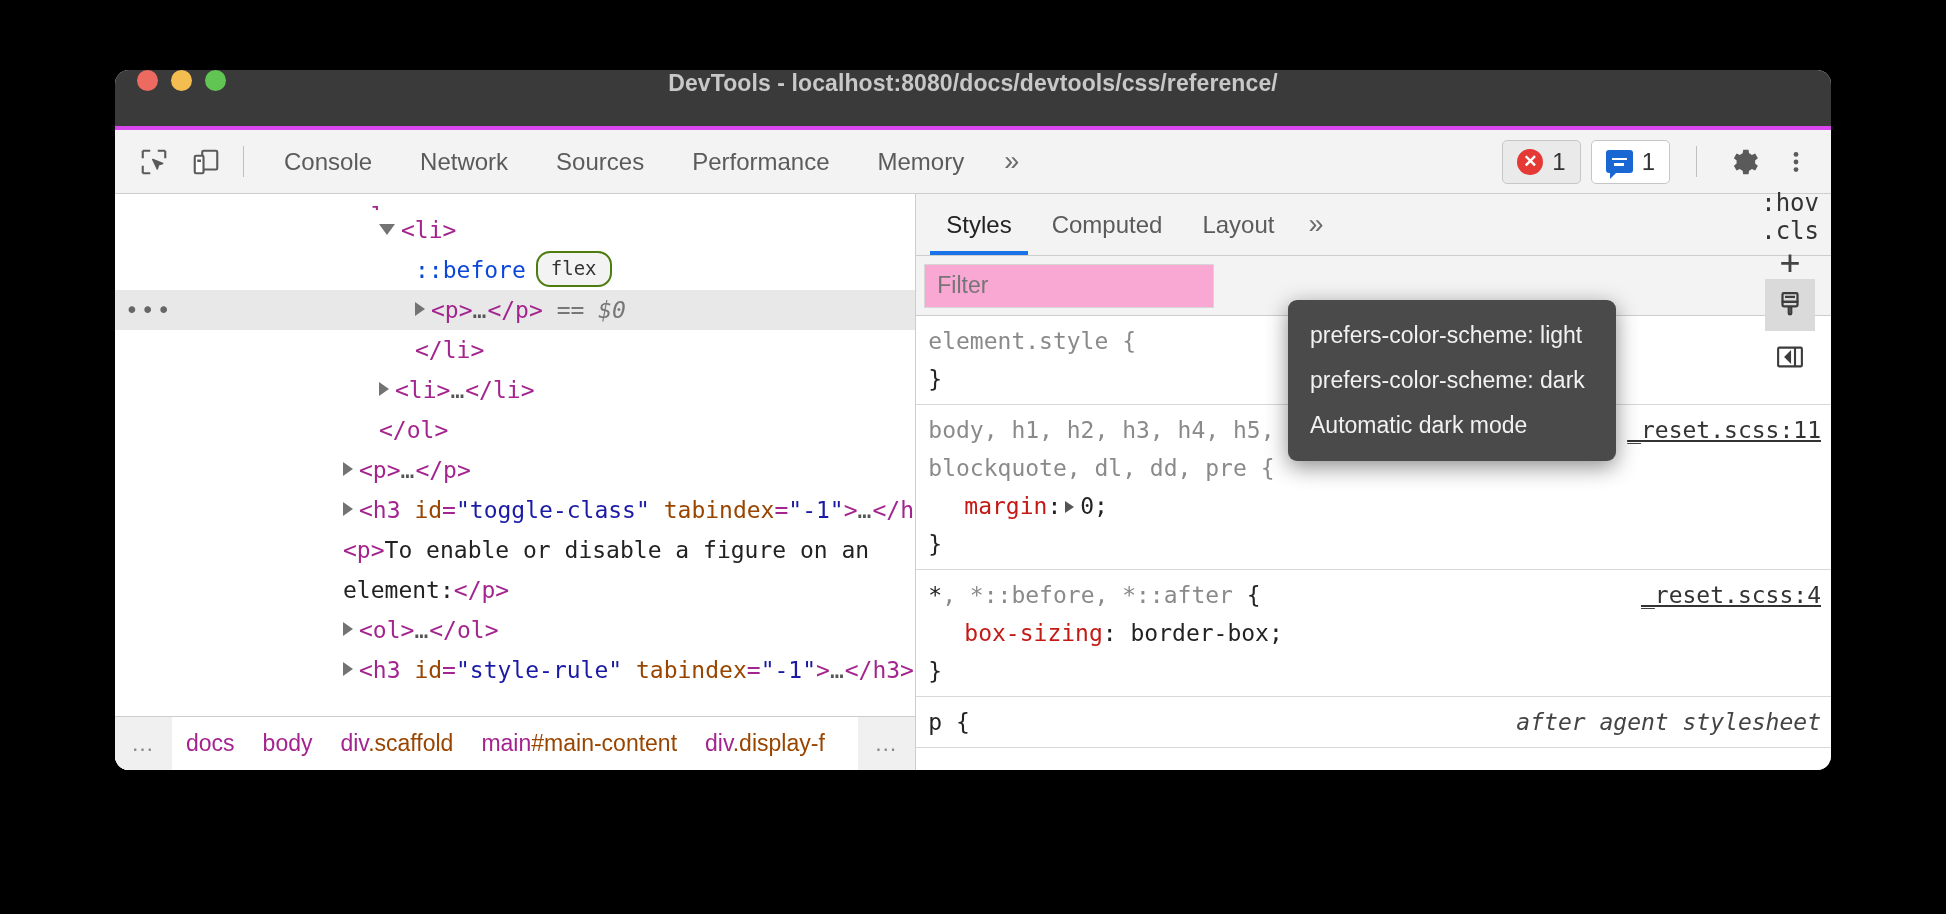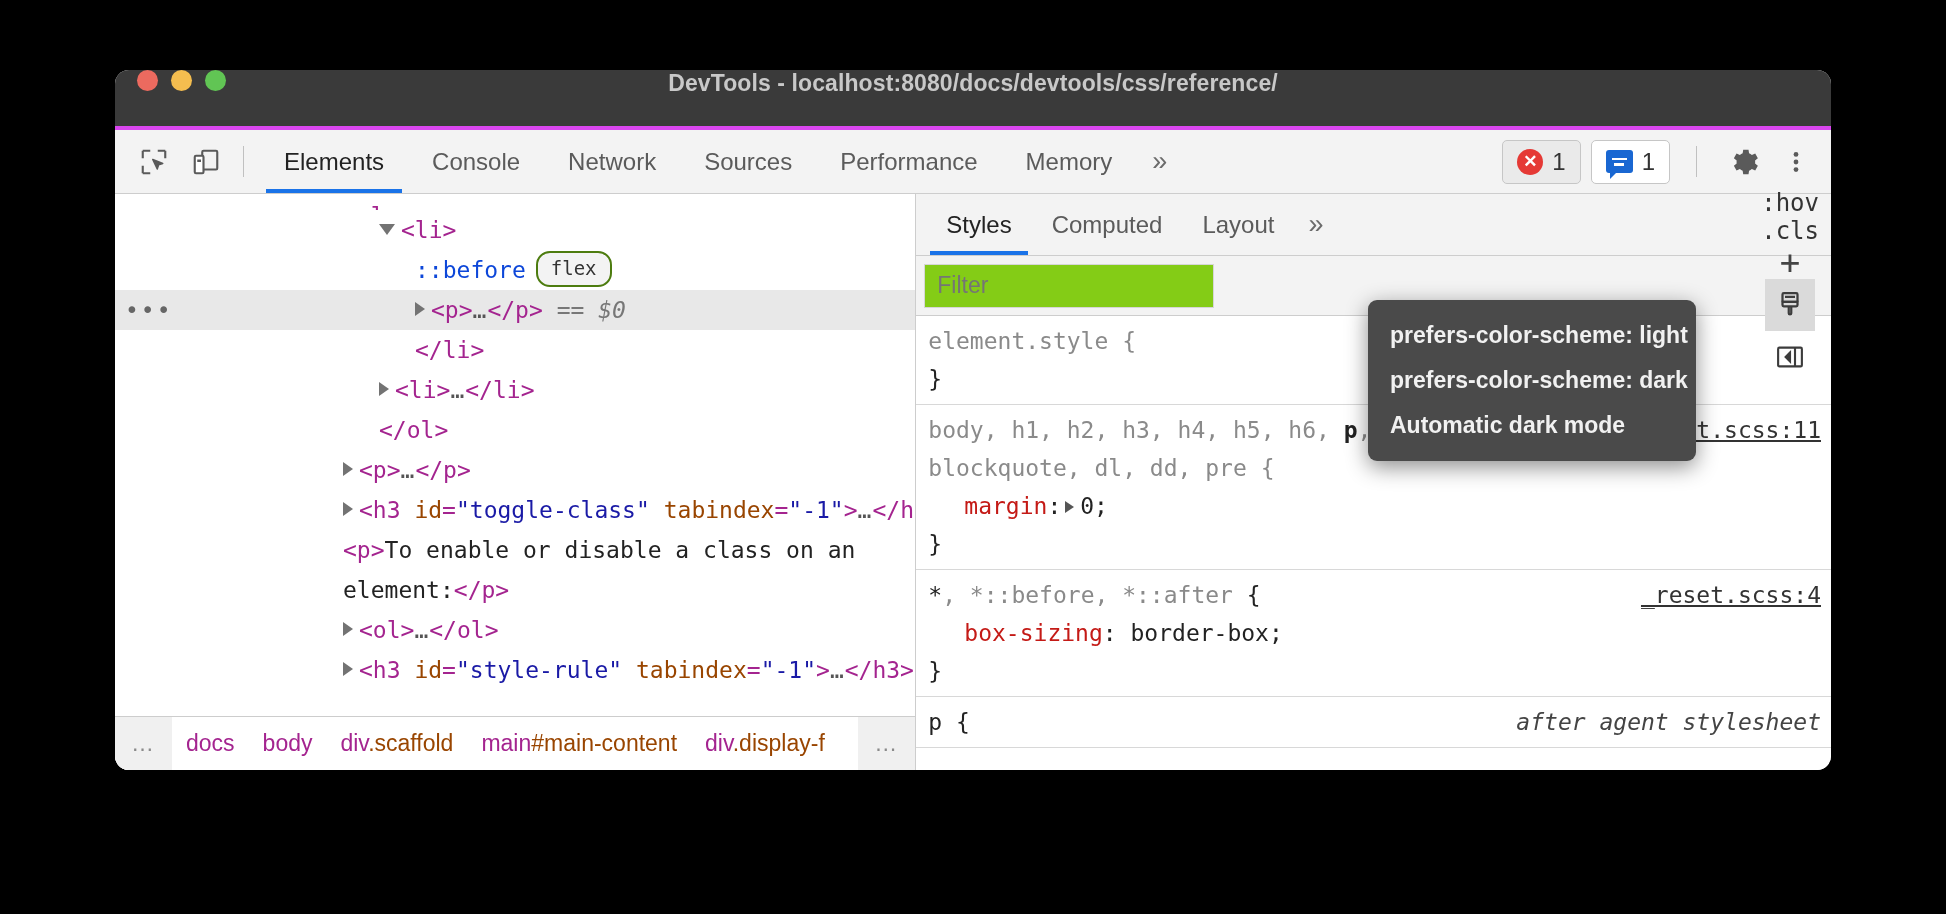--- a/index.html
+++ b/index.html
@@ -285,21 +285,21 @@
     flex: 0 0 60px;
     height: 60px;
     background: #f3f3f3;
     border-bottom: 1px solid #cdcdcd;
     display: flex; align-items: center;
     padding: 0 0 0 8px;
     position: relative;
   }
   .filter-input {
     width: 290px; height: 44px;
-    background: #84cc16;
+    background: #f9a8d4;
     border: 1px solid #d6d6d6;
     color: #5f5f5f;
     font-size: 23px;
     padding: 0 12px;
     font-family: "Liberation Sans", sans-serif;
     outline: none;
   }
   .filter-actions {
     margin-left: auto;
     display: flex; align-items: center;
@@ -357,28 +357,27 @@
     border-top: 6px solid transparent;
     border-bottom: 6px solid transparent;
     vertical-align: 1px;
     margin: 0 6px 0 4px;
     cursor: pointer;
   }
 
   
   .dropdown {
     position: absolute;
-    left: 1368px; top: 300px;
+    left: 1288px; top: 300px;
     width: 328px;
     background: #4a4a4a;
     border-radius: 9px;
     padding: 13px 0;
     box-shadow: 0 6px 22px rgba(0,0,0,0.45);
     z-index: 50;
-    font-weight: bold;
   }
   .dd-item {
     padding: 9px 22px;
     color: #f1f1f1;
     font-size: 23px;
     font-family: "Liberation Sans", sans-serif;
     white-space: nowrap;
     cursor: pointer;
   }
 </style>
@@ -408,23 +407,20 @@
         <div class="tb-icon-btn">
           <svg width="30" height="30" viewBox="0 0 24 24" fill="none" stroke="#5a5a5a" stroke-width="1.7">
             <rect x="9" y="3" width="12" height="15" rx="1"></rect>
             <rect x="3" y="7" width="7" height="14" rx="1" fill="#fff"></rect>
             <rect x="5" y="10" width="3" height="2" fill="#5a5a5a" stroke="none"></rect>
           </svg>
         </div>
       </div>
       <div class="tb-sep"></div>
       <div class="tabs">
-        <div class="tab active">
-            <span>Elements</span>
-          </div>
         <div class="tab">
             <span>Console</span>
           </div>
         <div class="tab">
             <span>Network</span>
           </div>
         <div class="tab">
             <span>Sources</span>
           </div>
         <div class="tab">
@@ -470,21 +466,21 @@
         <div class="dom-tree" id="dom-tree">
             <div class="dom-row clipped-top"><span style="display: inline-block; width: 220px;"></span><span class="tag">&lt;ol&gt;</span></div>
             <div class="dom-row"><span style="display: inline-block; width: 256px;"></span><span class="tri open"></span><span class="tag">&lt;li&gt;</span></div>
             <div class="dom-row"><span style="display: inline-block; width: 292px;"></span><span class="pseudo">::before</span><span class="flexbadge">flex</span></div>
             <div class="dom-row selected"><span class="row-ellipsis">•••</span><span style="display: inline-block; width: 292px;"></span><span class="tri"></span><span class="tag">&lt;p&gt;</span><span class="dots-inline">…</span><span class="tag">&lt;/p&gt;</span><span class="eq"> == </span><span class="dollar">$0</span></div>
             <div class="dom-row"><span style="display: inline-block; width: 292px;"></span><span class="tag">&lt;/li&gt;</span></div>
             <div class="dom-row"><span style="display: inline-block; width: 256px;"></span><span class="tri"></span><span class="tag">&lt;li&gt;</span><span class="dots-inline">…</span><span class="tag">&lt;/li&gt;</span></div>
             <div class="dom-row"><span style="display: inline-block; width: 256px;"></span><span class="tag">&lt;/ol&gt;</span></div>
             <div class="dom-row"><span style="display: inline-block; width: 220px;"></span><span class="tri"></span><span class="tag">&lt;p&gt;</span><span class="dots-inline">…</span><span class="tag">&lt;/p&gt;</span></div>
             <div class="dom-row"><span style="display: inline-block; width: 220px;"></span><span class="tri"></span><span class="tag">&lt;h3 </span><span class="attr">id</span><span class="tag">=</span><span class="val">"toggle-class"</span><span class="tag"> </span><span class="attr">tabindex</span><span class="tag">=</span><span class="val">"-1"</span><span class="tag">&gt;</span><span class="dots-inline">…</span><span class="tag">&lt;/h3&gt;</span></div>
-            <div class="dom-row"><span style="display: inline-block; width: 220px;"></span><span class="tag">&lt;p&gt;</span><span class="txt">To enable or disable a class on an</span></div>
+            <div class="dom-row"><span style="display: inline-block; width: 220px;"></span><span class="tag">&lt;p&gt;</span><span class="txt">To enable or disable a figure on an</span></div>
             <div class="dom-row"><span style="display: inline-block; width: 220px;"></span><span class="txt">element:</span><span class="tag">&lt;/p&gt;</span></div>
             <div class="dom-row"><span style="display: inline-block; width: 220px;"></span><span class="tri"></span><span class="tag">&lt;ol&gt;</span><span class="dots-inline">…</span><span class="tag">&lt;/ol&gt;</span></div>
             <div class="dom-row"><span style="display: inline-block; width: 220px;"></span><span class="tri"></span><span class="tag">&lt;h3 </span><span class="attr">id</span><span class="tag">=</span><span class="val">"style-rule"</span><span class="tag"> </span><span class="attr">tabindex</span><span class="tag">=</span><span class="val">"-1"</span><span class="tag">&gt;</span><span class="dots-inline">…</span><span class="tag">&lt;/h3&gt;</span></div>
           </div>
         <div class="breadcrumb">
           <div class="bc-ellipsis-l">…</div>
           <div class="bc-items" id="bc-items">
               <div class="bc-item"><span>docs</span></div>
               <div class="bc-item"><span>body</span></div>
               <div class="bc-item"><span>div</span><span class="cls">.scaffold</span></div>

